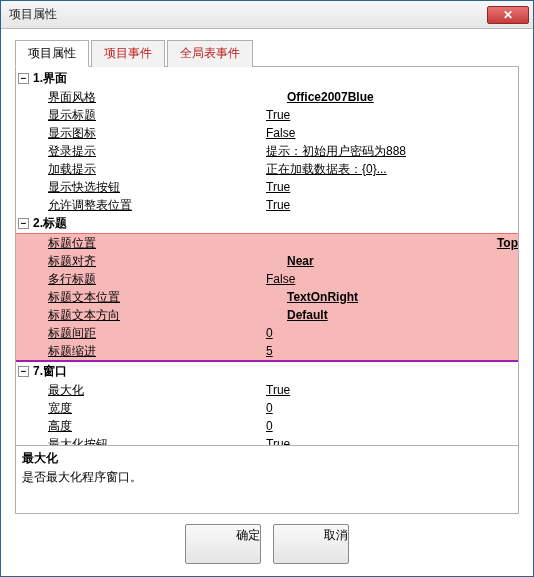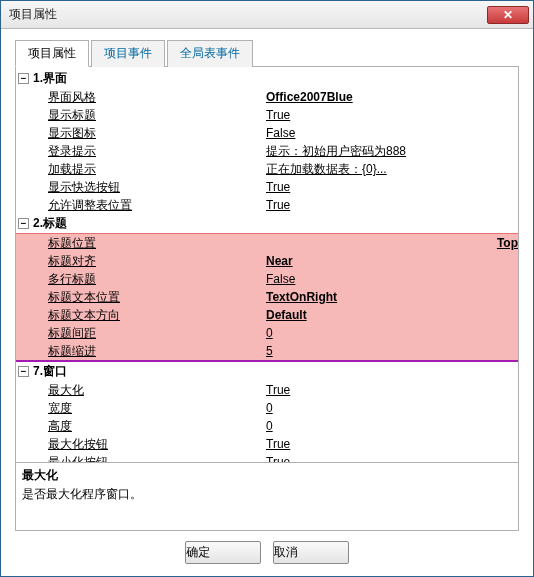--- a/index.html
+++ b/index.html
@@ -46,21 +46,21 @@
 }
 .tabs {
   display: flex;
   border-bottom: 1px solid #b0b0b0;
 }
 .tab {
   padding: 4px 12px;
   border: 1px solid #b0b0b0;
   border-bottom: none;
   background: #f2f2f2;
-  color: #0369a1;
+  color: #b91c1c;
   margin-right: 2px;
   cursor: pointer;
   position: relative;
   top: 1px;
 }
 .tab.active {
   background: #fff;
   color: #000;
   border-bottom: 1px solid #fff;
 }
@@ -106,44 +106,44 @@
 .prop-row.hl {
   background: #f7b8b8;
 }
 .prop-label {
   width: 218px;
   flex-shrink: 0;
 }
 .prop-value {
   font-family: Tahoma, sans-serif;
 }
-.bold { font-weight: bold; }
+.bold { font-weight: bold; margin-left: 21px; }
 .hl-border-top { border-top: 1px solid #e87070; justify-content: space-between; }
 .hl-border-bot { border-bottom: 2px solid #a21caf; }
 .desc-box {
   border-top: 1px solid #b0b0b0;
   padding: 4px 6px;
   height: 68px;
 }
 .desc-title { font-weight: bold; margin-bottom: 2px; }
 .buttons {
   padding: 10px 0 4px 0;
   text-align: center;
 }
 .btn {
   display: inline-block;
   width: 76px;
-  height: 23px;
+  height: 40px;
   line-height: 21px;
   border: 1px solid #8a8a8a;
   background: linear-gradient(#fafafa, #e4e4e4);
   margin: 0 4px;
   border-radius: 2px;
   cursor: pointer;
-  text-align: left;
+  text-align: right;
 }
 
 .prop-grid::-webkit-scrollbar { width: 16px; }
 .prop-grid::-webkit-scrollbar-track { background: #f0f0f0; border-left:1px solid #ddd;}
 .prop-grid::-webkit-scrollbar-thumb { background: #c8c8c8; border:1px solid #aaa;}
 </style>
 </head>
 <body>
 
 <div class="titlebar">

